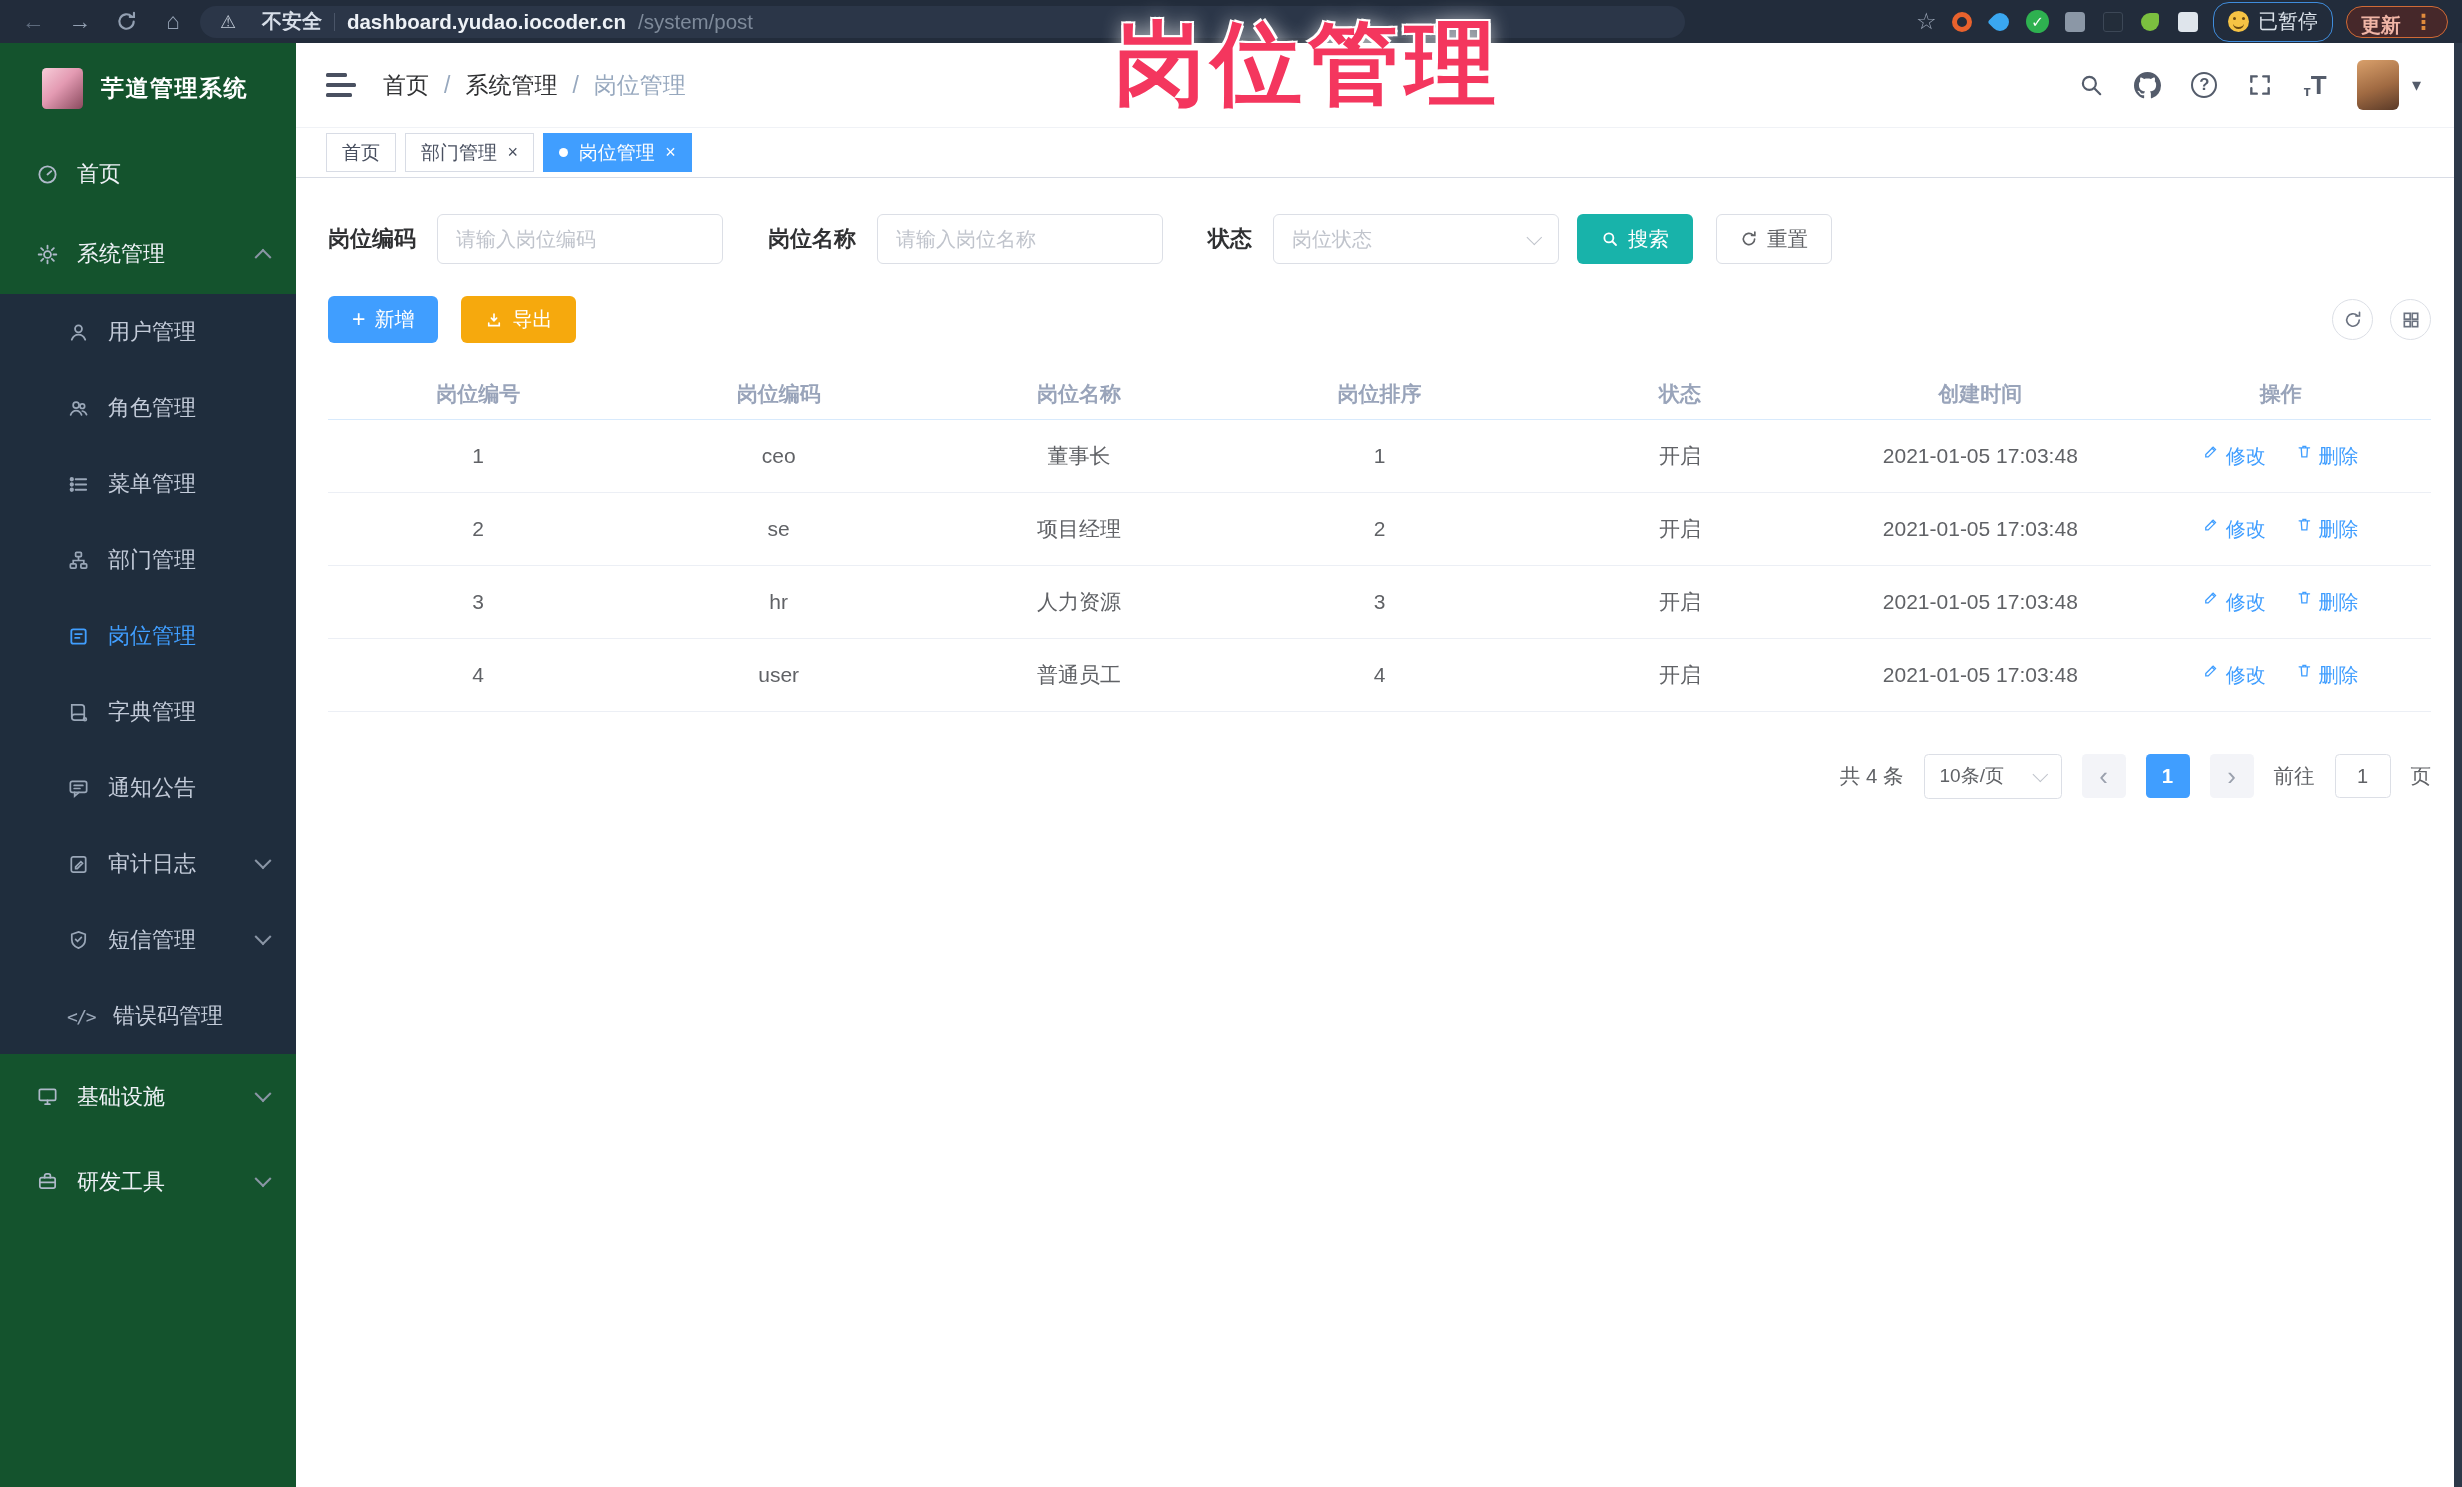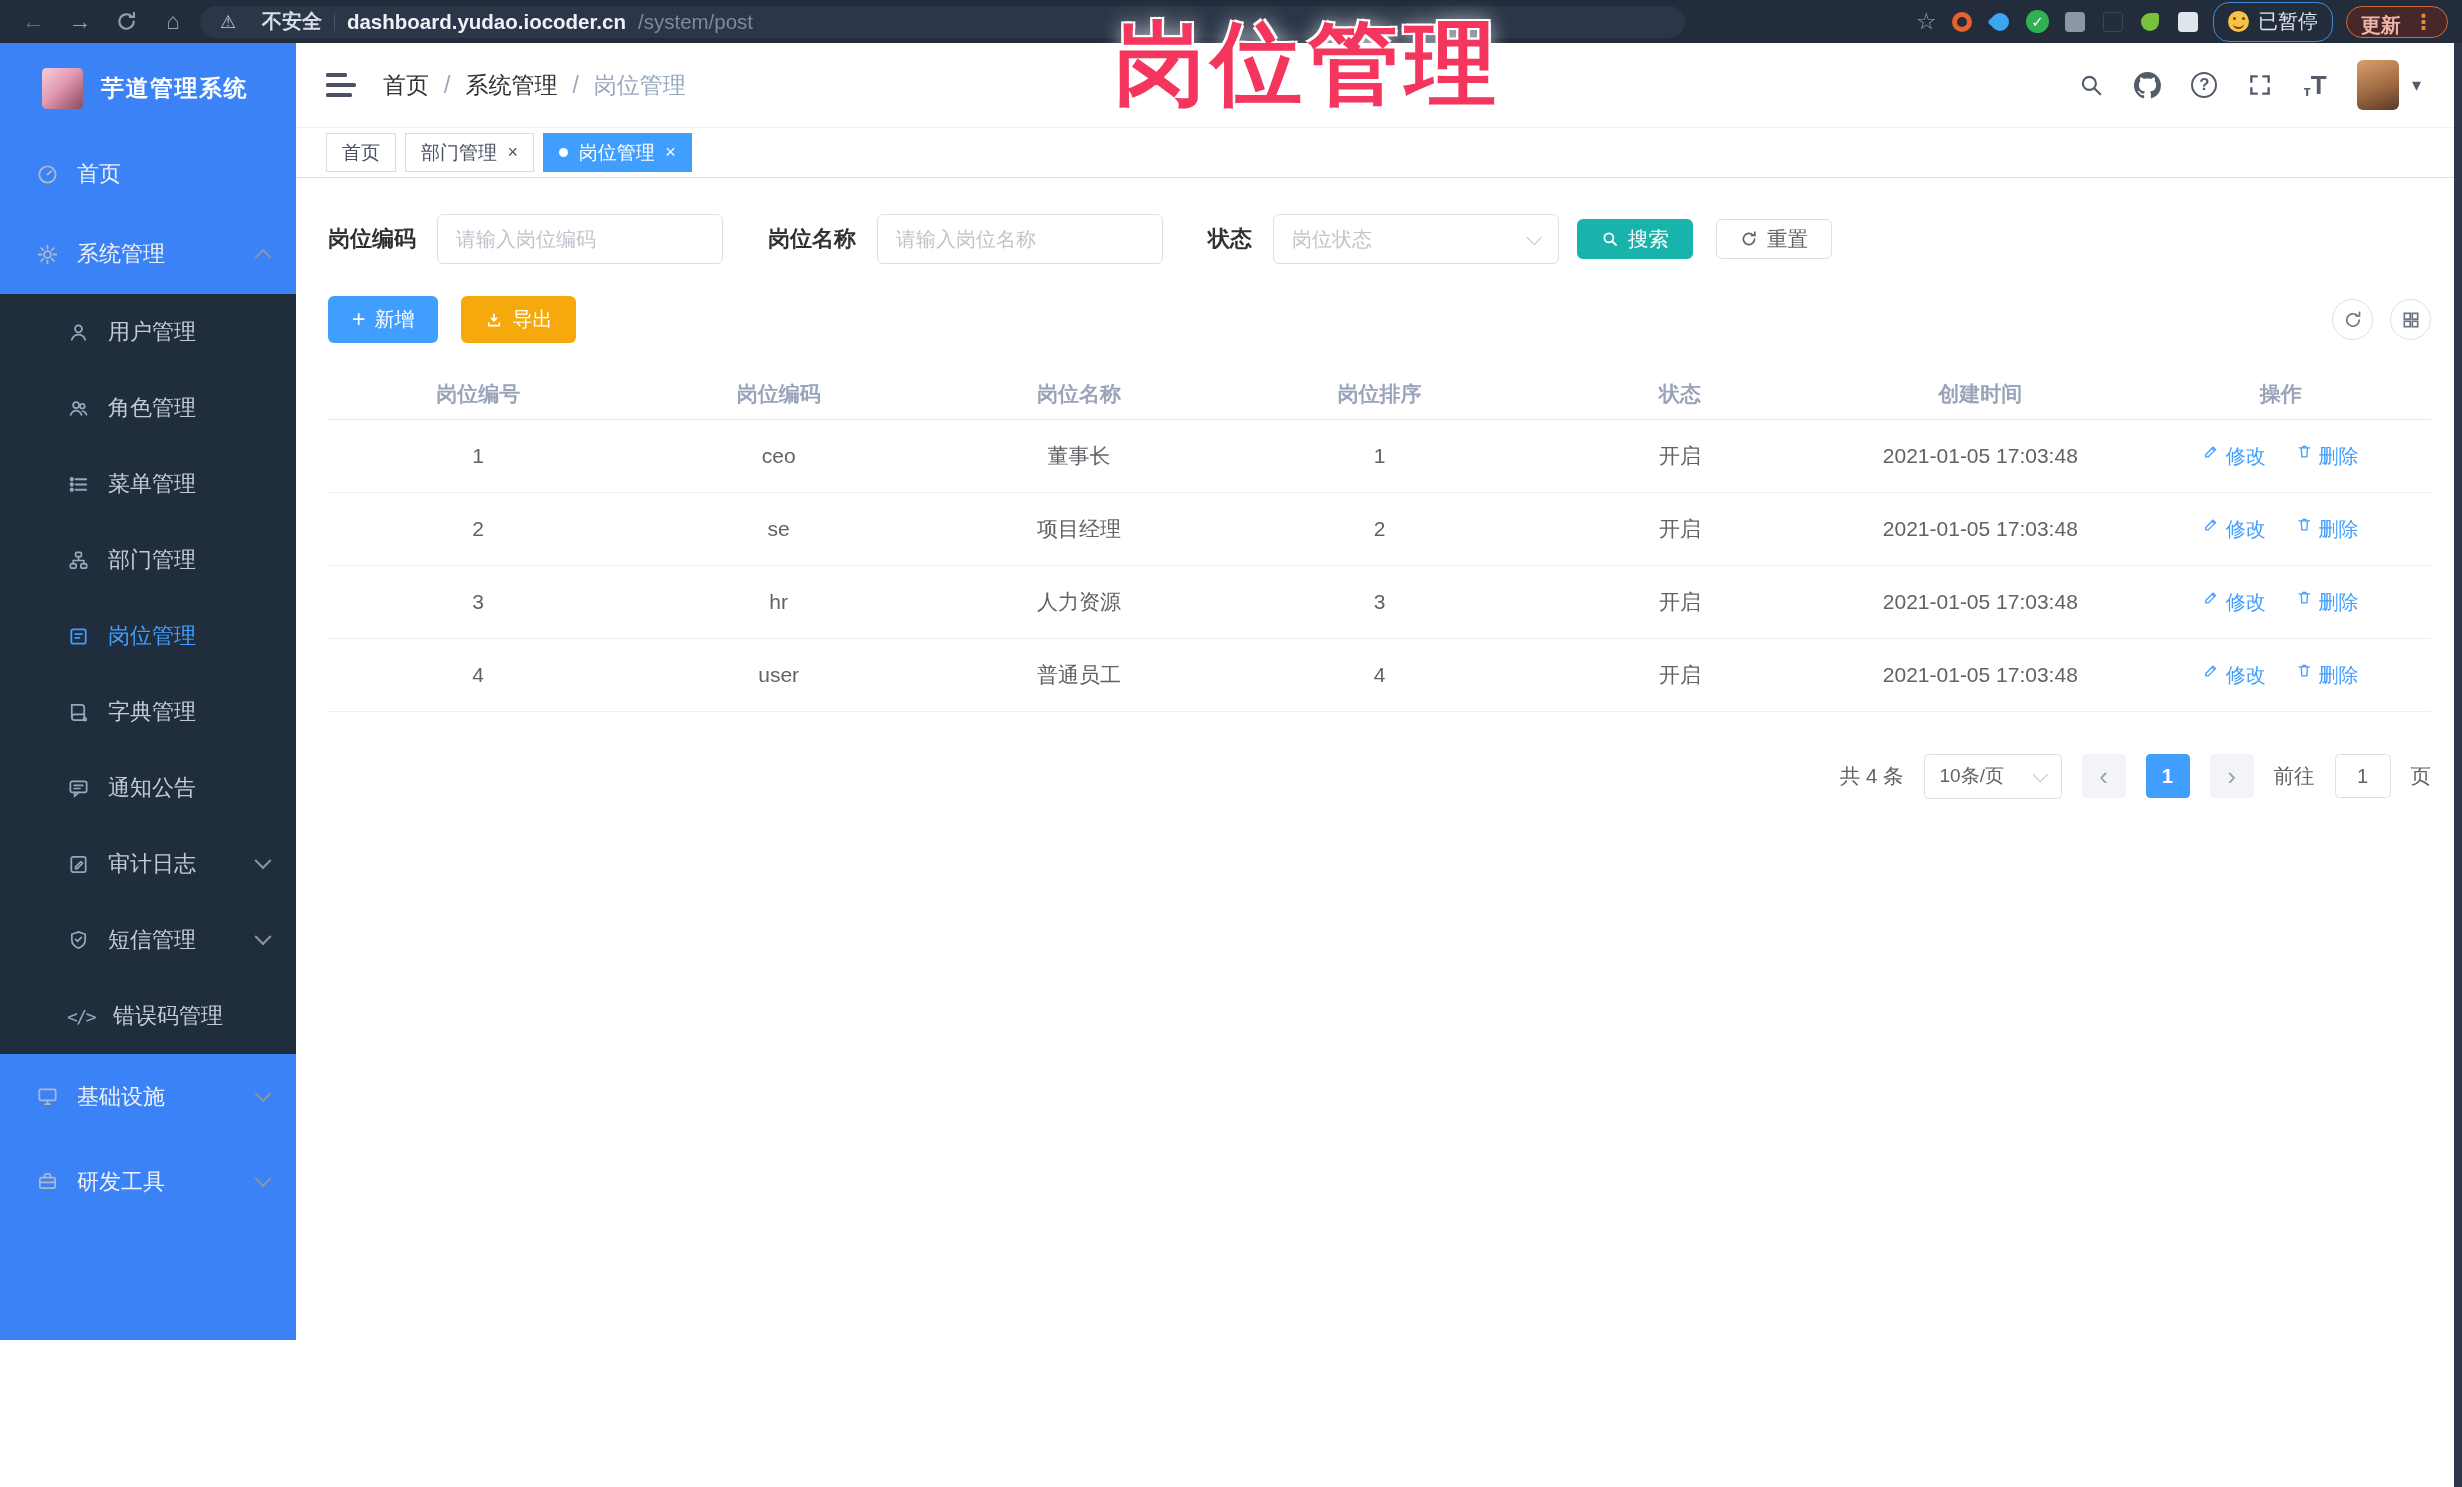--- a/index.html
+++ b/index.html
@@ -37,21 +37,21 @@
   .face::before { content:""; position:absolute; left:4.5px; top:6px; width:3px; height:3px; border-radius:50%;
     background:#6b4a12; box-shadow:9px 0 0 #6b4a12; }
   .face::after { content:""; position:absolute; left:5.3px; top:10px; width:10.6px; height:6px;
     border-bottom:2.3px solid #6b4a12; border-radius:0 0 7.6px 7.6px; }
   .update-group { height:32px; border:1.5px solid #cf6a36; border-radius:16px; background:#46282a;
     display:flex; align-items:center; gap:12px; padding:0 13.6px; }
   .update-label { color:#f0b5a6; font-size:20px; font-weight:bold;margin-top:8px; }
   .update-dots { color:#e08a3c; font-size:21px; font-weight:bold; }
 
   
-  .sidebar { position:absolute; left:0; top:43px; width:296px; height:1297px; background:#3b82f6; color:#e8ecf2; }
+  .sidebar { position:absolute; left:0; top:43px; width:296px; height:1445px; background:#14532d; color:#e8ecf2; }
   .main { position:absolute; left:296px; top:43px; width:2167px; height:1445px; background:#fff; }
   .page-scrollbar { position:absolute; right:0; top:43px; width:7.6px; height:1445px; background:#2c3848; }
 
   
   .logo-row { height:91px; display:flex; align-items:center; gap:18px; padding:0 18px 0 42px; }
   .logo-img { width:41px; height:41px; border-radius:4.5px;
     background:linear-gradient(135deg,#f7cdd9 0%,#e39ab2 45%,#8a4a5e 100%); }
   .logo-title { font-size:23px; font-weight:bold; color:#ffffff; letter-spacing:1.5px; }
   .menu-item { height:80px; display:flex; align-items:center; gap:18px; padding:0 27px 0 36px;
     font-size:22px; color:#eef1f6; cursor:pointer; }
@@ -98,21 +98,21 @@
   .f-label { font-size:22px; font-weight:bold; color:#303133; margin-right:21px; white-space:nowrap; }
   .f-input { width:286px; height:50px; border:0.8px solid #dcdfe6; border-radius:6px; padding:0 18px;
     font-size:20px; color:#606266; outline:none; font-family:inherit; background:#fff; }
   .f-input::placeholder { color:#c0c4cc; }
   .f-select { width:286px; height:50px; border:0.8px solid #dcdfe6; border-radius:6px; padding:0 18px;
     display:flex; align-items:center; justify-content:space-between; cursor:pointer; background:#fff; }
   .f-select .ph { font-size:20px; color:#c0c4cc; }
   .sel-caret { width:10.6px; height:10.6px; border-right:1.9px solid #c0c4cc; border-bottom:1.9px solid #c0c4cc;
     transform:rotate(45deg) translate(-1.5px,-1.5px); }
   .gap60 { width:45px; } .gap24 { width:18px; } .gap30 { width:23px; }
-  .btn { height:40px; border-radius:6px; display:inline-flex; align-items:center; gap:9px;
+  .btn { height:50px; border-radius:6px; display:inline-flex; align-items:center; gap:9px;
     padding:0 23px; font-size:20.5px; cursor:pointer; border:0.8px solid transparent; white-space:nowrap; }
   .btn-search { background:#18b3aa; color:#fff; }
   .btn-reset { background:#fff; border-color:#dcdfe6; color:#606266; }
   .toolbar-row { margin-top:32px; display:flex; align-items:center; }
   .btn-add { background:#409eff; color:#fff; height:47px; font-size:20px; }
   .btn-add .plus { font-size:23px; line-height:1; }
   .btn-export { background:#f6a90d; color:#fff; height:47px; font-size:20px; margin-left:23px; }
   .tool-circles { margin-left:auto; display:flex; gap:16.7px; }
   .circle-btn { width:41px; height:41px; border-radius:50%; border:0.8px solid #dcdfe6; color:#6b7280;
     display:flex; align-items:center; justify-content:center; cursor:pointer; background:#fff; }

